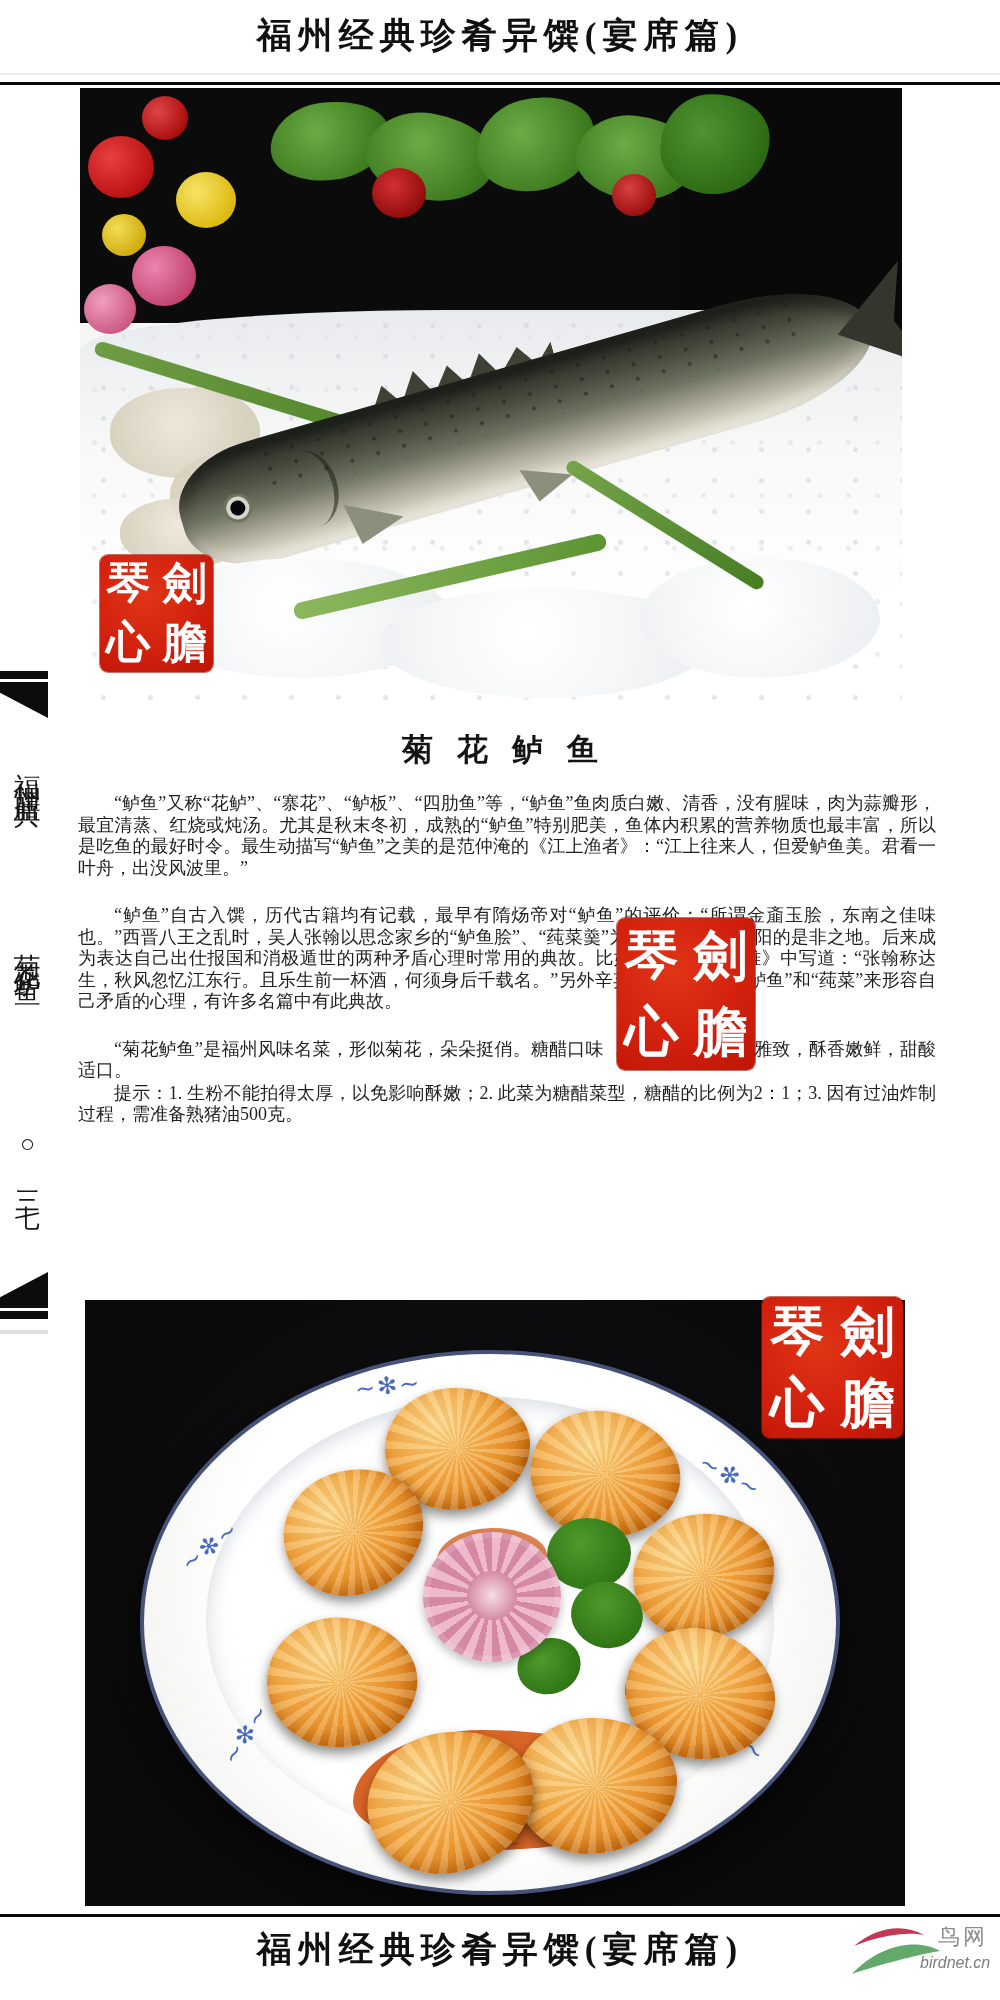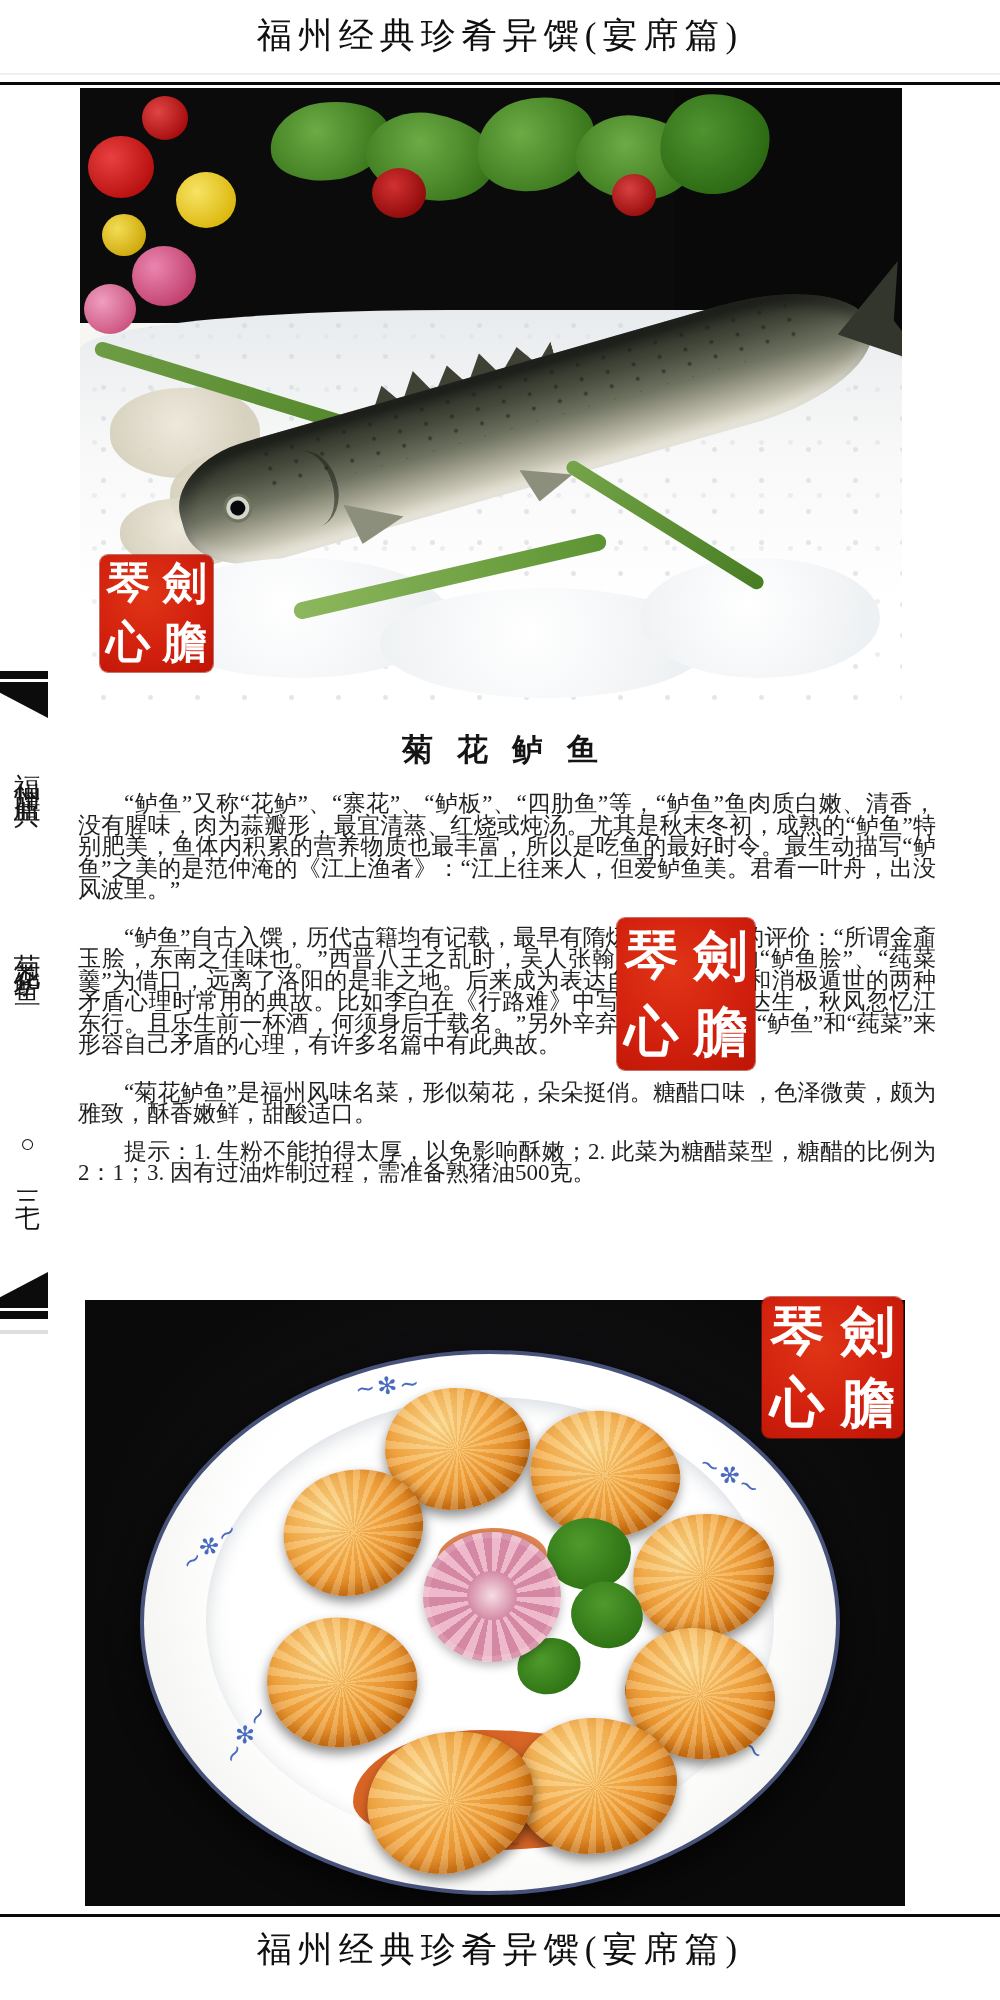--- a/index.html
+++ b/index.html
@@ -2,21 +2,21 @@
 <html><head>
 <meta charset="utf-8">
 <style>
   * { margin:0; padding:0; box-sizing:border-box; }
   html,body { background:#fff; }
   body { font-family:"Liberation Serif","DejaVu Serif",serif; }
   .page { position:relative; width:1000px; height:2000px; background:#fff; overflow:hidden; margin:0 auto; }
 
   
   .doc-title { position:absolute; left:0; width:1000px; text-align:center;
-    font-size:35px; letter-spacing:6px; color:#101010; font-weight:400; white-space:nowrap; }
+    font-size:35px; letter-spacing:6px; color:#101010; font-weight:700; white-space:nowrap; }
   .title-top { top:12px; }
   .title-bottom { top:1926px; }
   .rule { position:absolute; left:0; width:1000px; height:3px; background:#0a0a0a; }
   .rule-top { top:82px; }
   .rule-bottom { top:1914px; }
   .rule-faint { position:absolute; left:0; top:73px; width:1000px; height:2px; background:#f0efec; }
 
   
   .v-text { position:absolute; writing-mode:vertical-rl; text-orientation:upright;
     color:#161616; letter-spacing:9px; line-height:1; white-space:nowrap; }
@@ -28,24 +28,24 @@
   .flag-top-bar { top:671px; }
   .flag-top-tri { top:682px; clip-path:polygon(0 0,100% 0,100% 100%,0 30%); }
   .flag-bot-tri { top:1272px; clip-path:polygon(0 70%,100% 0,100% 100%,0 100%); }
   .flag-bot-bar { top:1311px; }
   .flag-bot-faint { position:absolute; left:0; top:1330px; width:48px; height:4px; background:#dedede; }
 
   
   .article-title { position:absolute; left:0; top:729px; width:1000px; text-align:center;
     font-weight:bold; font-size:31px; letter-spacing:24px; color:#141414; text-indent:24px; }
   .text-block { position:absolute; left:78px; top:793px; width:858px; }
-  .text-block p { font-size:23px; line-height:21.5px; color:#1f1f1f; text-align:justify;
+  .text-block p { font-size:18px; line-height:21.5px; color:#1f1f1f; text-align:justify;
     text-indent:2em; }
   .p-gap1 { margin-top:26px; } .p-gap2 { margin-top:26px; }
-  .p-gap3 { margin-top:23px; } .p-gap4 { margin-top:16px; }
+  .p-gap3 { margin-top:23px; } .p-gap4 { margin-top:1px; }
 
   
   .seal { position:absolute; background:radial-gradient(circle at 40% 35%, #e03516 0%, #d2200e 55%, #bd1505 100%);
     border-radius:8px; display:grid; grid-template-columns:1fr 1fr; grid-template-rows:1fr 1fr;
     align-items:center; justify-items:center; box-shadow:0 0 0 1px rgba(160,20,5,.6); }
   .seal .sc { color:#fff; font-weight:bold; line-height:1; }
   .seal-photo1 { left:20px; top:467px; width:113px; height:117px; }
   .seal-photo1 .sc { font-size:44px; }
   .seal-text { left:617px; top:918px; width:138px; height:152px; z-index:5; }
   .seal-text .sc { font-size:54px; }
@@ -276,14 +276,22 @@
 
   <div class="seal seal-photo2">
     <span class="sc">琴</span>
     <span class="sc">劍</span>
     <span class="sc">心</span>
     <span class="sc">膽</span>
   </div>
 
   <div class="rule rule-bottom"></div>
   <div class="doc-title title-bottom">福州经典珍肴异馔(宴席篇)</div>
+  <div class="logo">
+    <svg width="150" height="76" viewBox="0 0 150 76">
+      <path d="M4 28 C28 8 54 6 74 17 C54 13 26 19 4 28 Z" fill="#c23a52"></path>
+      <path d="M2 56 C30 26 68 20 90 33 C66 37 28 47 2 56 Z" fill="#63a96b"></path>
+    </svg>
+    <span class="logo-cn">鸟网</span>
+    <span class="logo-domain">birdnet.cn</span>
+  </div>
 
 </div>
 
 </body></html>

